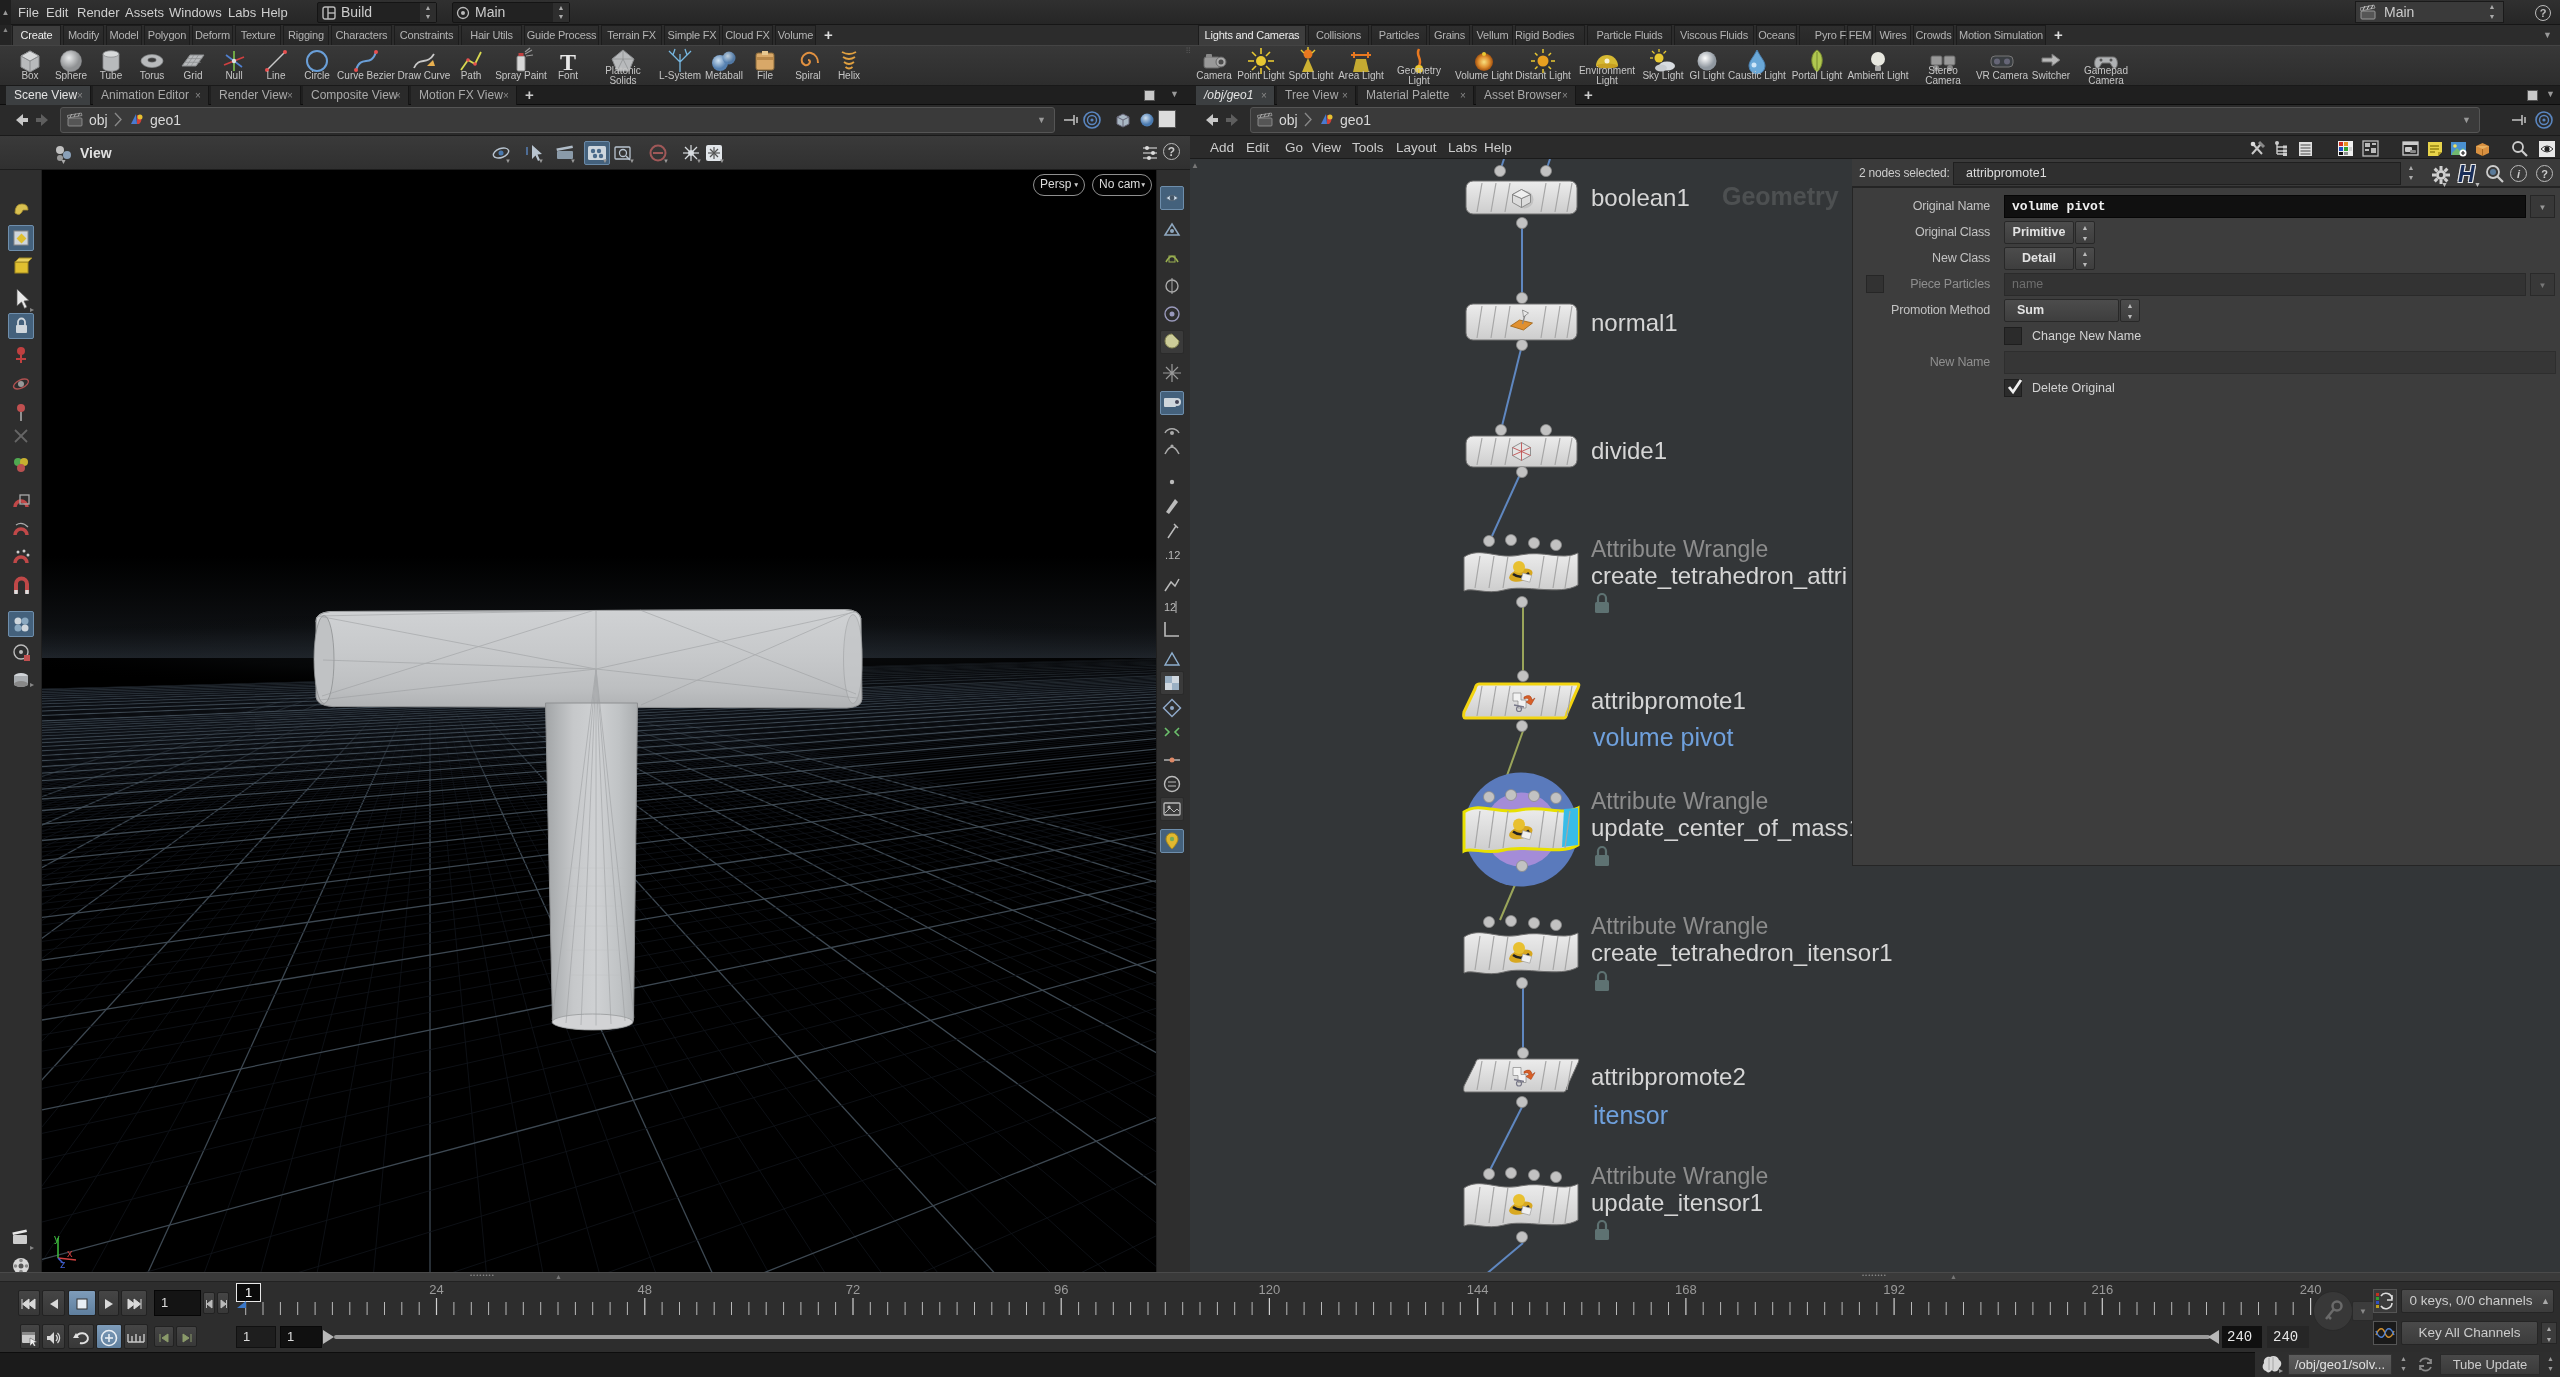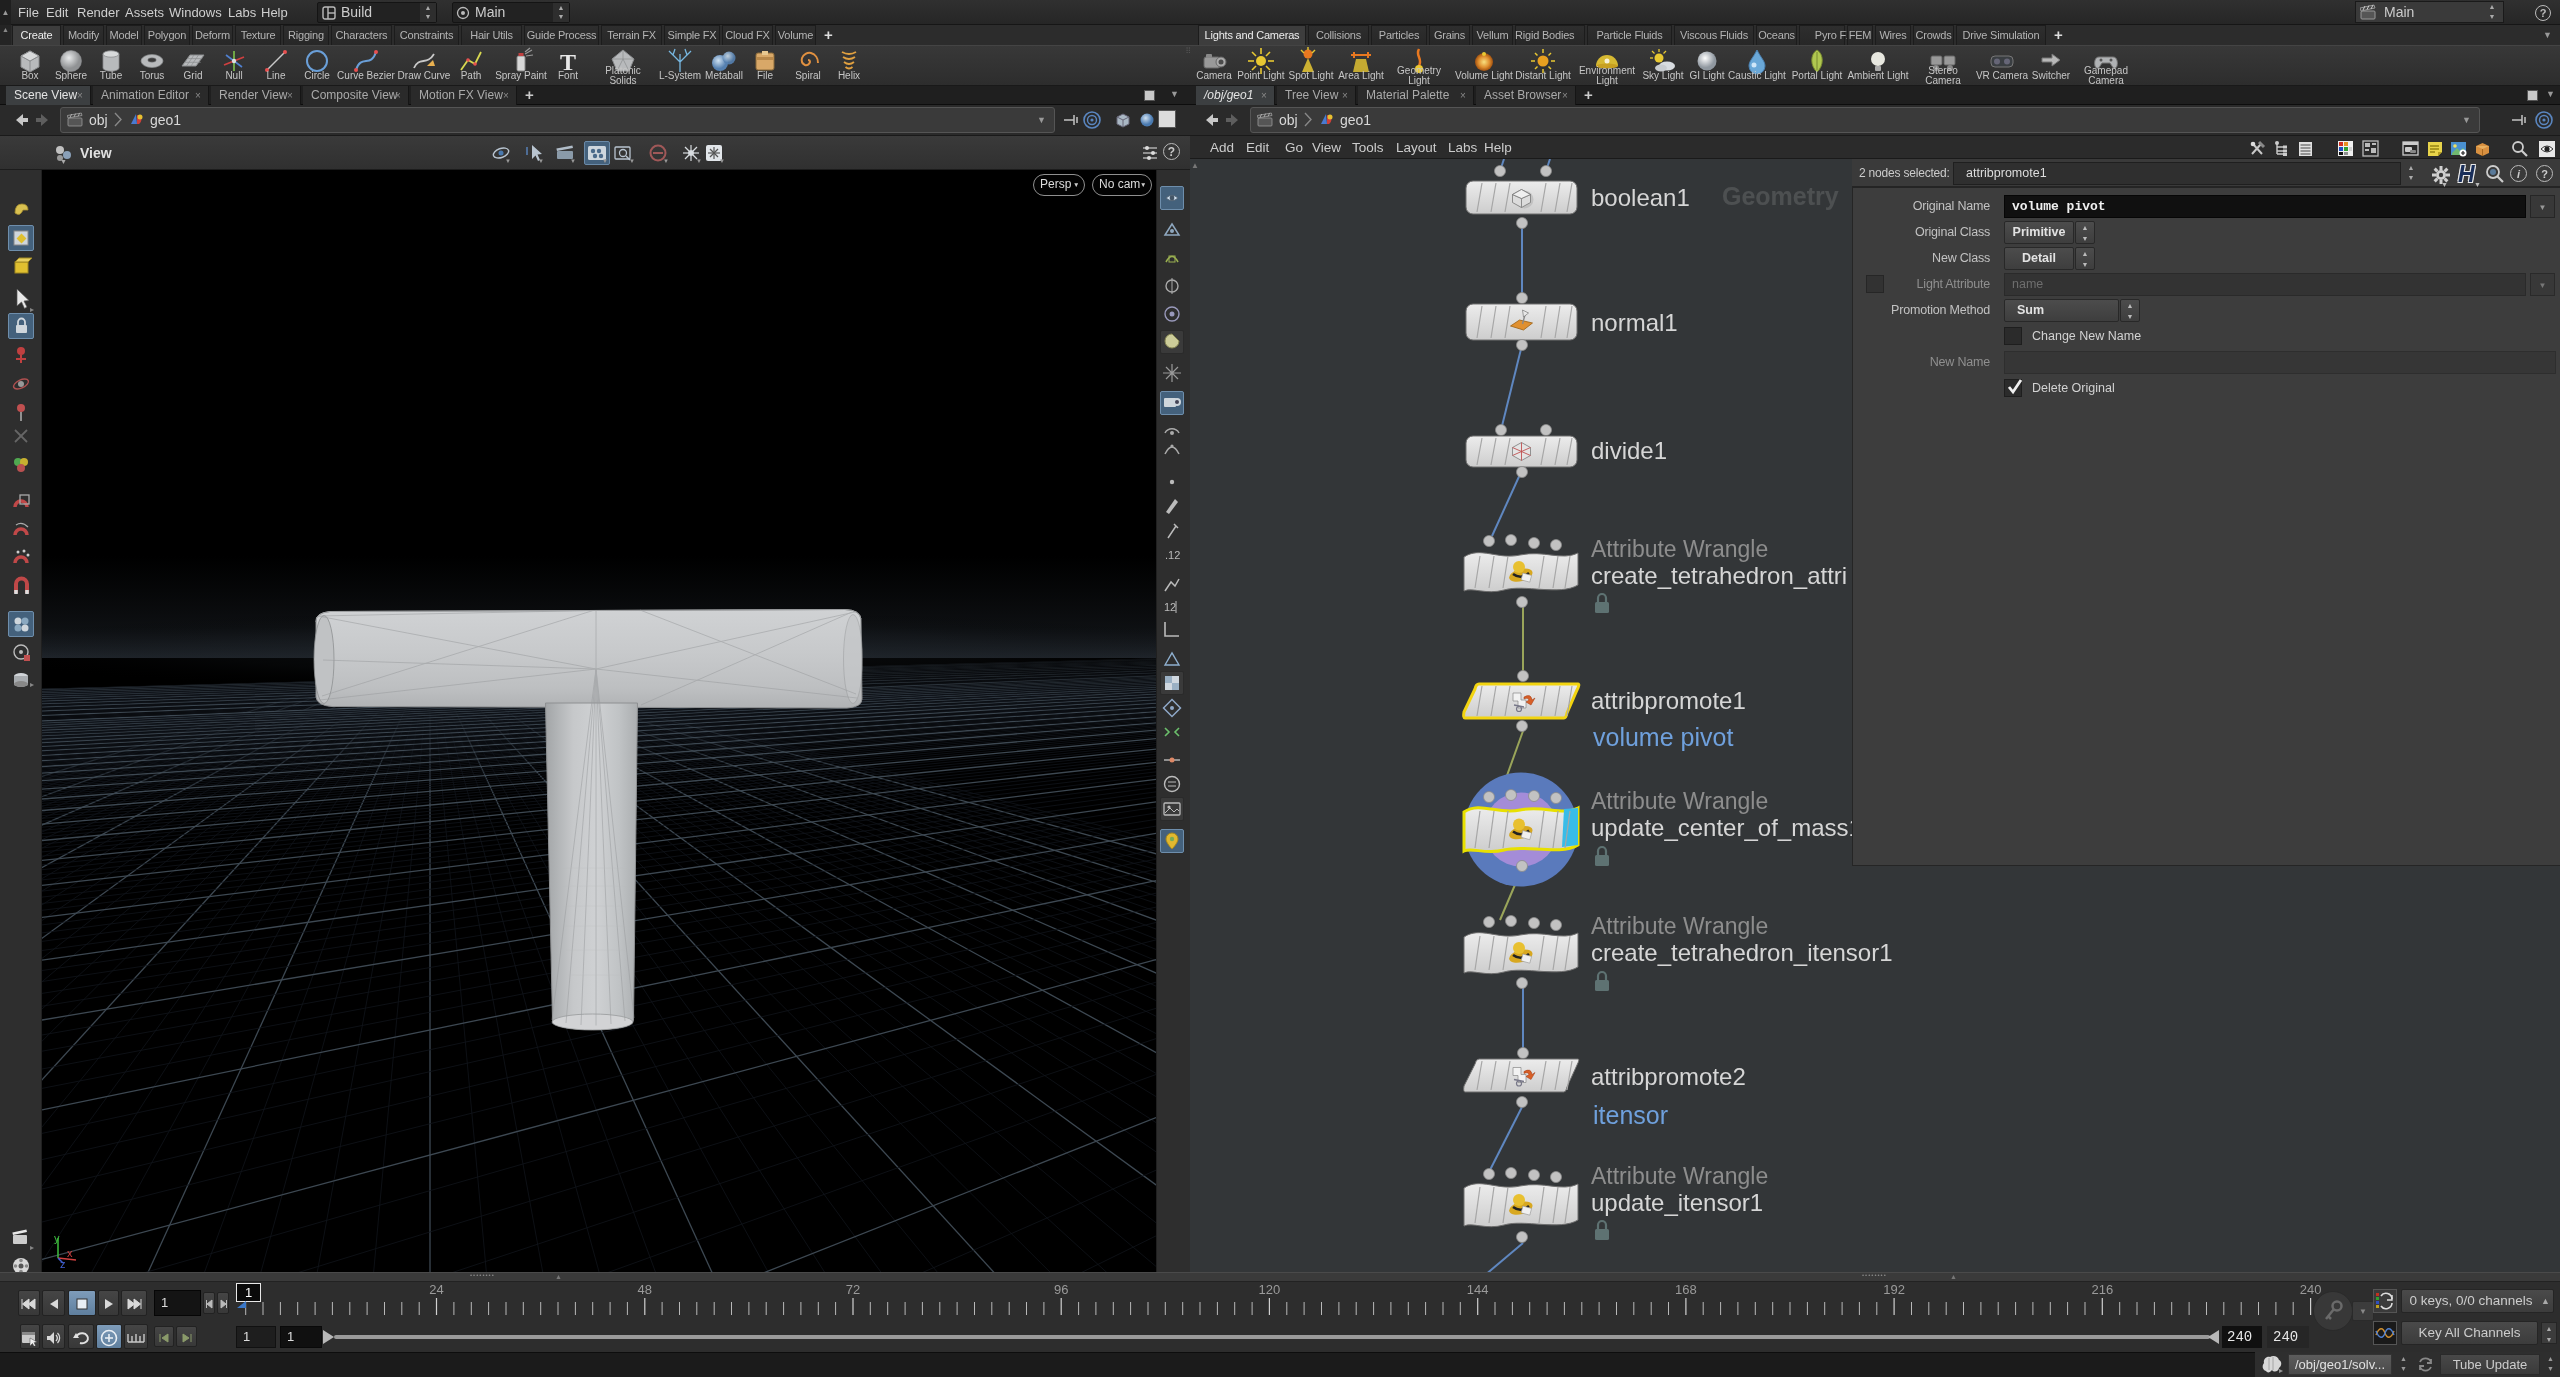--- a/index.html
+++ b/index.html
@@ -96,21 +96,21 @@
 <div class="txt ctr" style="left:1756px;top:25px;width:41px;height:20px;line-height:20px;font-size:11px;letter-spacing:-0.2px;color:#b4b4b4;">Oceans</div>
 <div class="abs" style="left:1799px;top:25px;width:46px;height:20px;background:linear-gradient(#2e2e2e,#272727);border:1px solid #1c1c1c;border-bottom:none;"></div>
 <div class="txt ctr" style="left:1799px;top:25px;width:70px;height:20px;line-height:20px;font-size:11px;letter-spacing:-0.2px;color:#b4b4b4;">Pyro FX</div>
 <div class="abs" style="left:1847px;top:25px;width:26px;height:20px;background:linear-gradient(#2e2e2e,#272727);border:1px solid #1c1c1c;border-bottom:none;"></div>
 <div class="txt ctr" style="left:1847px;top:25px;width:26px;height:20px;line-height:20px;font-size:11px;letter-spacing:-0.2px;color:#b4b4b4;">FEM</div>
 <div class="abs" style="left:1875px;top:25px;width:36px;height:20px;background:linear-gradient(#2e2e2e,#272727);border:1px solid #1c1c1c;border-bottom:none;"></div>
 <div class="txt ctr" style="left:1875px;top:25px;width:36px;height:20px;line-height:20px;font-size:11px;letter-spacing:-0.2px;color:#b4b4b4;">Wires</div>
 <div class="abs" style="left:1913px;top:25px;width:41px;height:20px;background:linear-gradient(#2e2e2e,#272727);border:1px solid #1c1c1c;border-bottom:none;"></div>
 <div class="txt ctr" style="left:1913px;top:25px;width:41px;height:20px;line-height:20px;font-size:11px;letter-spacing:-0.2px;color:#b4b4b4;">Crowds</div>
 <div class="abs" style="left:1956px;top:25px;width:90px;height:20px;background:linear-gradient(#2e2e2e,#272727);border:1px solid #1c1c1c;border-bottom:none;"></div>
-<div class="txt ctr" style="left:1956px;top:25px;width:90px;height:20px;line-height:20px;font-size:11px;letter-spacing:-0.2px;color:#b4b4b4;">Drive Simulation</div>
+<div class="txt ctr" style="left:1956px;top:25px;width:90px;height:20px;line-height:20px;font-size:11px;letter-spacing:-0.2px;color:#b4b4b4;">Motion Simulation</div>
 <div class="txt" style="left:2054px;top:25px;height:20px;line-height:20px;font-size:15px;font-weight:bold;color:#ddd;">+</div>
 <div class="abs" style="left:2543px;top:30px;width:12px;height:12px;color:#999;font-size:9px;">▼</div>
 <div class="abs" style="left:0;top:45px;width:2560px;height:41px;background:linear-gradient(#383838,#2d2d2d);border-top:1px solid #444;border-bottom:1px solid #191919;"></div>
 <div class="abs" style="left:1186px;top:48px;width:8px;height:36px;color:#666;font-size:8px;line-height:5px;letter-spacing:0;">⁝⁝</div>
 <svg class="abs" style="left:15px;top:46px" width="30" height="30" viewBox="0 0 30 30">
     <path d="M6 10 L15 5 L24 10 L24 21 L15 26 L6 21 Z" fill="#b8babc" stroke="#8a8c8e"></path>
     <path d="M6 10 L15 15 L24 10" fill="none" stroke="#8a8c8e"></path>
     <path d="M15 15 L15 26" stroke="#8a8c8e"></path>
     <path d="M6 10 L15 5 L24 10 L15 15 Z" fill="#d8dadb" stroke="#8a8c8e"></path>
   </svg>
@@ -1457,21 +1457,21 @@
 <div class="abs" style="left:2530px;top:195px;width:25px;height:23px;background:#383838;border:1px solid #262626;color:#999;font-size:8px;line-height:23px;text-align:center;">▼</div>
 <div class="txt" style="left:1860px;top:221px;width:130px;height:22px;line-height:22px;font-size:12.5px;letter-spacing:-0.2px;color:#c2c2c2;text-align:right;">Original Class</div>
 <div class="abs" style="left:2004px;top:221px;width:70px;height:23px;background:linear-gradient(#4c4c4c,#3e3e3e);border:1px solid #282828;border-radius:2px;"></div>
 <div class="txt ctr" style="left:2004px;top:221px;width:70px;height:23px;line-height:23px;font-size:12.5px;font-weight:bold;color:#e2e2e2;">Primitive</div>
 <div class="abs" style="left:2075px;top:221px;width:20px;height:23px;background:linear-gradient(#4c4c4c,#3e3e3e);border:1px solid #282828;color:#bbb;font-size:7px;line-height:11px;text-align:center;border-radius:2px;">▲<br>▼</div>
 <div class="txt" style="left:1860px;top:247px;width:130px;height:22px;line-height:22px;font-size:12.5px;letter-spacing:-0.2px;color:#c2c2c2;text-align:right;">New Class</div>
 <div class="abs" style="left:2004px;top:247px;width:70px;height:23px;background:linear-gradient(#4c4c4c,#3e3e3e);border:1px solid #282828;border-radius:2px;"></div>
 <div class="txt ctr" style="left:2004px;top:247px;width:70px;height:23px;line-height:23px;font-size:12.5px;font-weight:bold;color:#e2e2e2;">Detail</div>
 <div class="abs" style="left:2075px;top:247px;width:20px;height:23px;background:linear-gradient(#4c4c4c,#3e3e3e);border:1px solid #282828;color:#bbb;font-size:7px;line-height:11px;text-align:center;border-radius:2px;">▲<br>▼</div>
 <div class="abs" style="left:1866px;top:275px;width:18px;height:18px;background:#323232;border:1px solid #262626;"></div>
-<div class="txt" style="left:1860px;top:273px;width:130px;height:22px;line-height:22px;font-size:12.5px;letter-spacing:-0.2px;color:#8f8f8f;text-align:right;">Light Attribute</div>
+<div class="txt" style="left:1860px;top:273px;width:130px;height:22px;line-height:22px;font-size:12.5px;letter-spacing:-0.2px;color:#8f8f8f;text-align:right;">Piece Particles</div>
 <div class="abs" style="left:2004px;top:273px;width:522px;height:23px;background:#333333;border:1px solid #2a2a2a;"></div>
 <div class="txt" style="left:2012px;top:273px;height:23px;line-height:23px;font-size:12.5px;color:#6e6e6e;">name</div>
 <div class="abs" style="left:2530px;top:273px;width:25px;height:23px;background:#383838;border:1px solid #2a2a2a;color:#777;font-size:8px;line-height:23px;text-align:center;">▼</div>
 <div class="txt" style="left:1860px;top:299px;width:130px;height:22px;line-height:22px;font-size:12.5px;letter-spacing:-0.2px;color:#c2c2c2;text-align:right;">Promotion Method</div>
 <div class="abs" style="left:2004px;top:299px;width:115px;height:23px;background:linear-gradient(#4c4c4c,#3e3e3e);border:1px solid #282828;border-radius:2px;"></div>
 <div class="txt" style="left:2017px;top:299px;height:23px;line-height:23px;font-size:12.5px;font-weight:bold;color:#e2e2e2;">Sum</div>
 <div class="abs" style="left:2120px;top:299px;width:20px;height:23px;background:linear-gradient(#4c4c4c,#3e3e3e);border:1px solid #282828;color:#bbb;font-size:7px;line-height:11px;text-align:center;border-radius:2px;">▲<br>▼</div>
 <div class="abs" style="left:2004px;top:327px;width:18px;height:18px;background:#2b2b2b;border:1px solid #1e1e1e;"></div>
 <div class="txt" style="left:2032px;top:325px;height:22px;line-height:22px;font-size:12.5px;color:#d2d2d2;">Change New Name</div>
 <div class="txt" style="left:1860px;top:351px;width:130px;height:22px;line-height:22px;font-size:12.5px;letter-spacing:-0.2px;color:#8f8f8f;text-align:right;">New Name</div>

